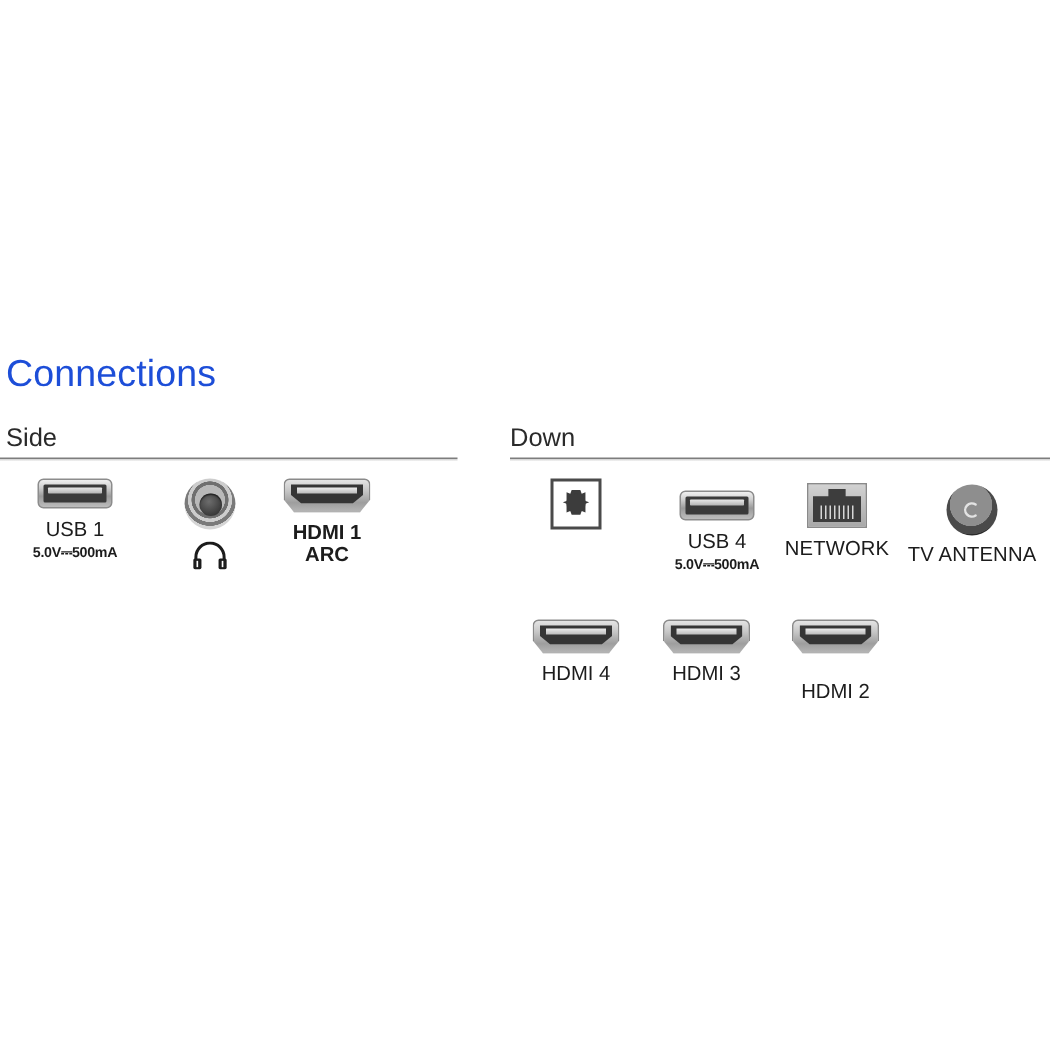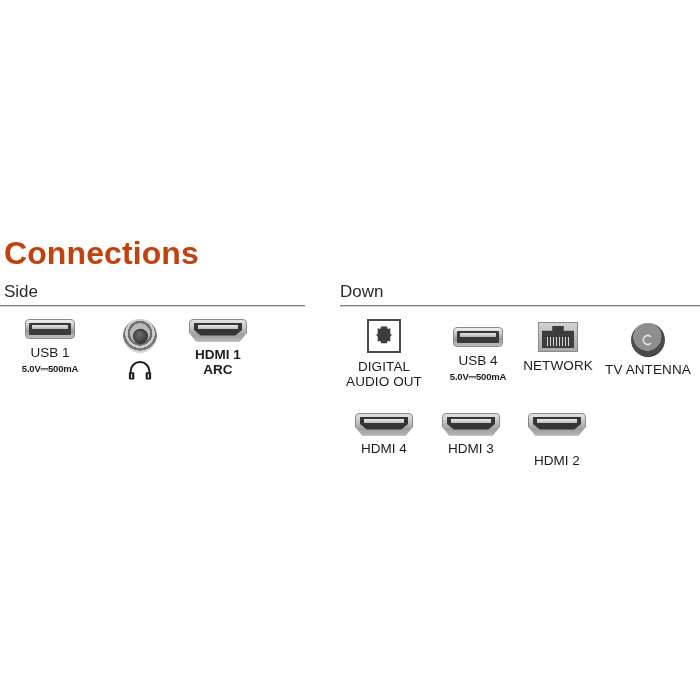--- a/index.html
+++ b/index.html
@@ -15,24 +15,24 @@
     font-family: "Liberation Sans", sans-serif;
     color: #231f20;
     -webkit-font-smoothing: antialiased;
   }
 
   
   #page-title {
     position: absolute;
     left: 4px;
     top: 237px;
-    font-size: 32px;
-    font-weight: 700;
+    font-size: 25px;
+    font-weight: 400;
     letter-spacing: 0.1px;
-    color: #c2410c;
+    color: #1d4ed8;
     line-height: 1;
   }
 
   .col-heading {
     position: absolute;
     font-size: 17px;
     font-weight: 400;
     color: #2a2a2a;
     line-height: 1;
   }
@@ -276,22 +276,20 @@
 
 <div class="port" style="left:336px; top:318px; width:96px;">
   <div class="port-art" style="height:36px;">
     <div class="optical-frame">
       <svg width="24" height="24" viewBox="0 0 24 24" aria-hidden="true">
         <path d="M9.1 2.6 h5.8 l0.9 2.5 l2.5 -0.9 l0 5.8 l2.5 0.9 l-2.5 0.9 l0 5.8 l-2.5 -0.9 l-0.9 2.5 h-5.8 l-0.9 -2.5 l-2.5 0.9 l0 -5.8 l-2.5 -0.9 l2.5 -0.9 l0 -5.8 l2.5 0.9 z" fill="#3c3c3c"></path>
         <circle cx="12" cy="11.6" r="6.4" fill="#3c3c3c"></circle>
       </svg>
     </div>
   </div>
-  <div class="port-label label-caps" style="margin-top:6px;">DIGITAL
-AUDIO OUT</div>
 </div>
 
 <div class="port" style="left:432px; top:318px; width:92px;">
   <div class="port-art" style="height:22px; margin-top:8px;">
     <div class="usb-shell">
         <div class="usb-cavity">
           <div class="usb-blade"></div>
         </div>
       </div>
   </div>

